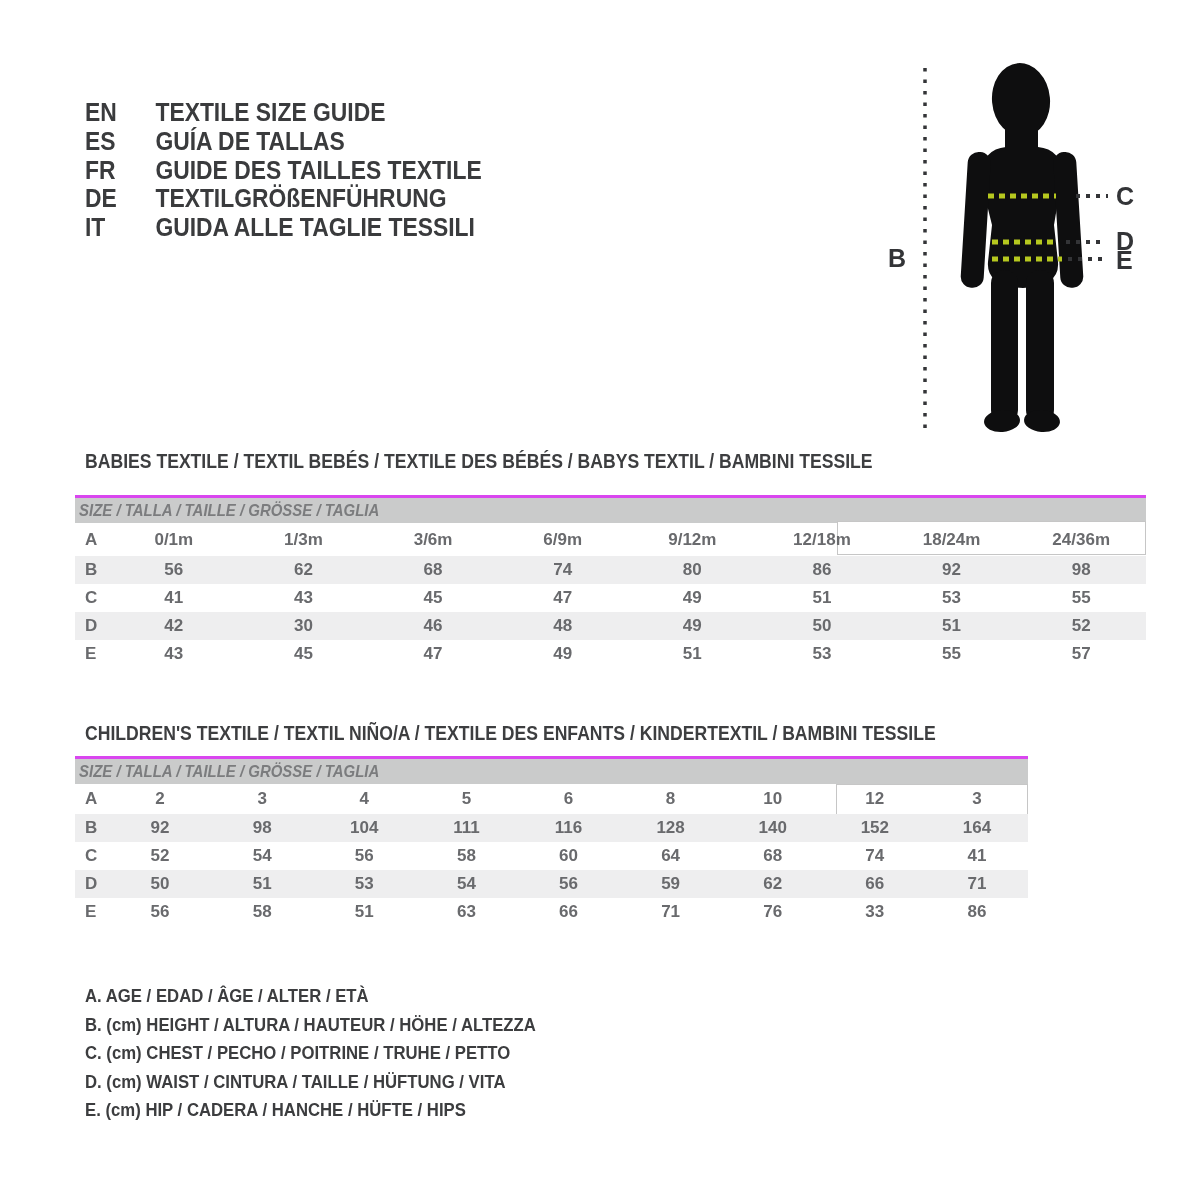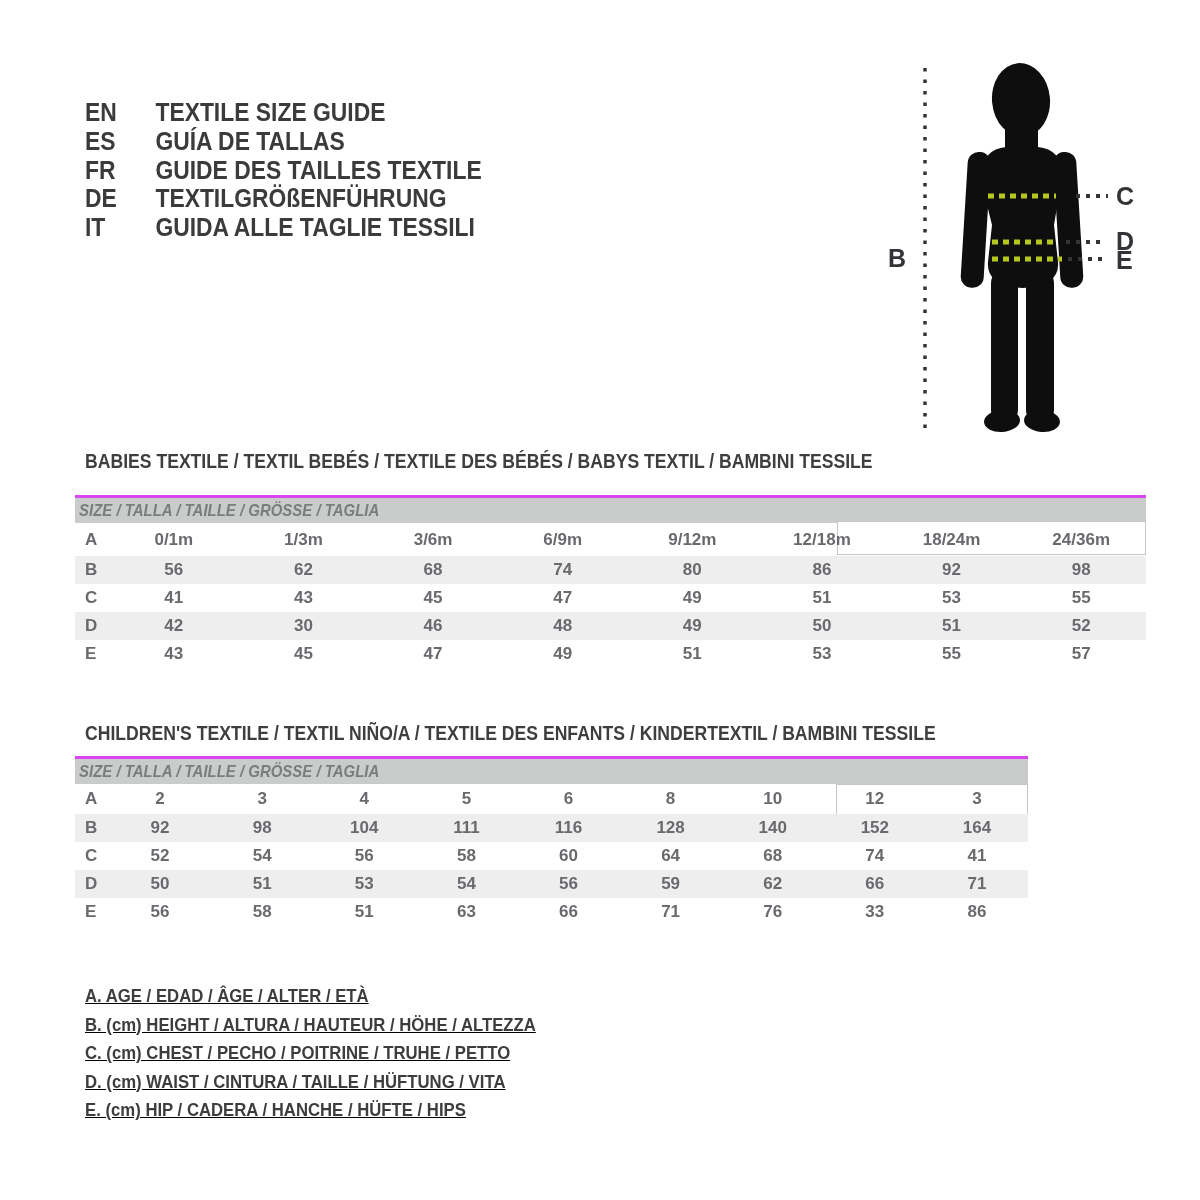--- a/index.html
+++ b/index.html
@@ -36,21 +36,21 @@
   .t-row.stripe{background:#eeeeef;}
   #babies-table .t-row.first{height:33px;}
   #children-table .t-row.first{height:30px;}
   .t-label{width:24px;padding-left:10px;flex:none;font-weight:bold;font-size:17px;color:#696a6d;}
   .t-cell{flex:1;text-align:center;font-weight:bold;font-size:17px;color:#696a6d;}
   .hl-box{position:absolute;z-index:1;background:#ffffff;border:1px solid #c6c6c6;box-sizing:border-box;}
   #babies-hl{left:762px;top:26px;width:309px;height:34px;}
   #children-hl{left:761px;top:28px;width:192px;height:32px;}
 
   
-  .legend{position:absolute;left:85px;top:982px;text-decoration:underline;}
+  .legend{position:absolute;left:85px;top:982px;}
   .legend-line{font-weight:bold;font-size:19px;line-height:28.5px;color:#3c3d3f;
     transform:scaleX(0.88);transform-origin:left center;white-space:nowrap;}
 
   svg text{font-family:"Liberation Sans","DejaVu Sans",sans-serif;font-weight:bold;}
 </style>
 </head>
 <body>
 
 <div id="canvas">
 

